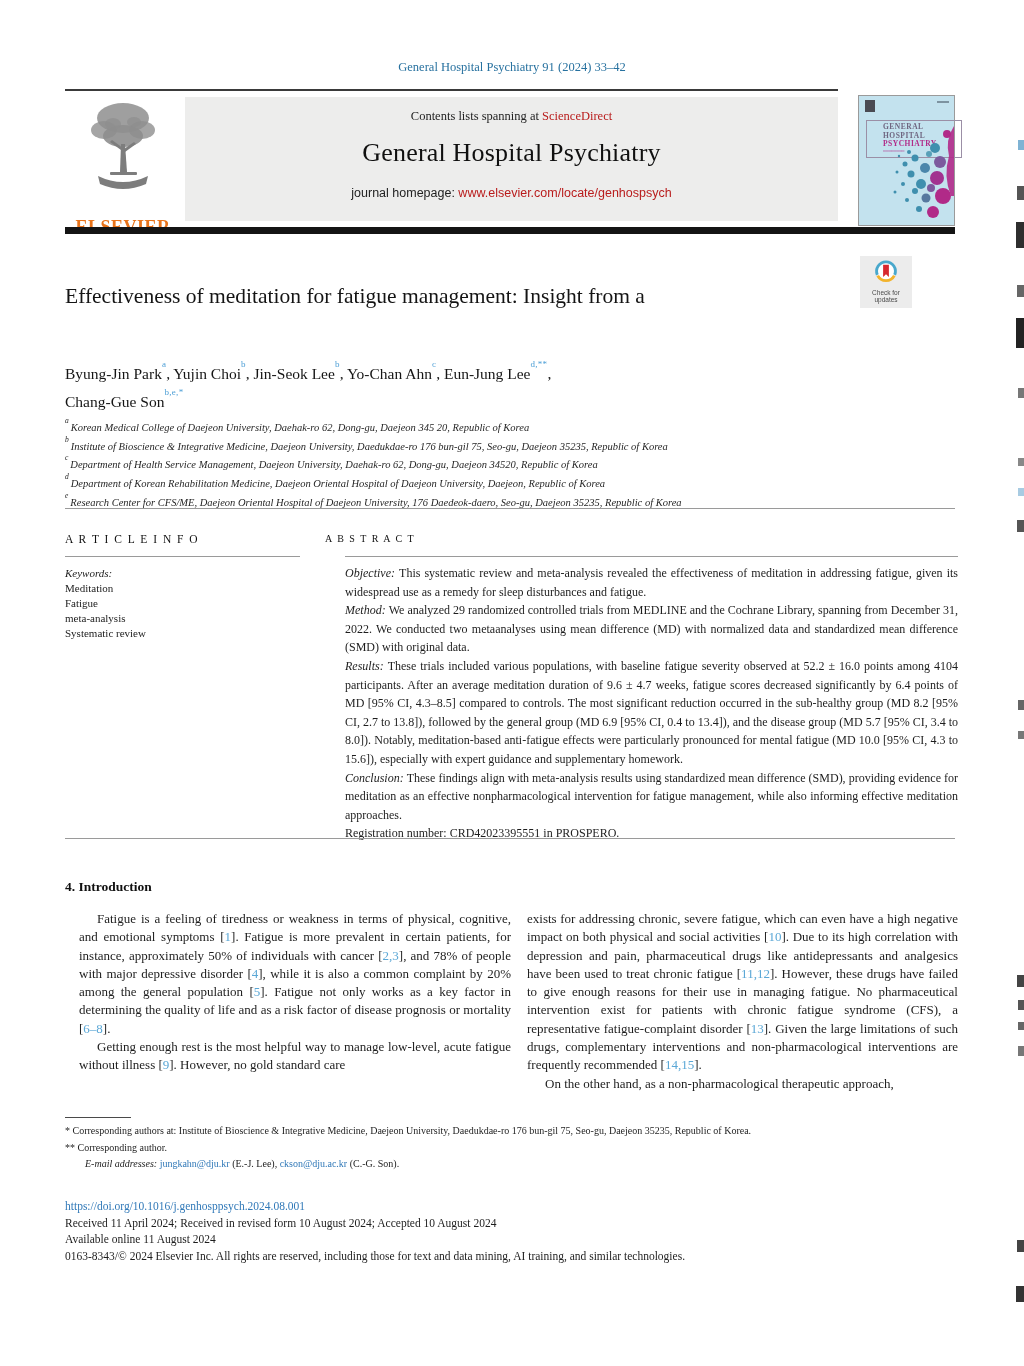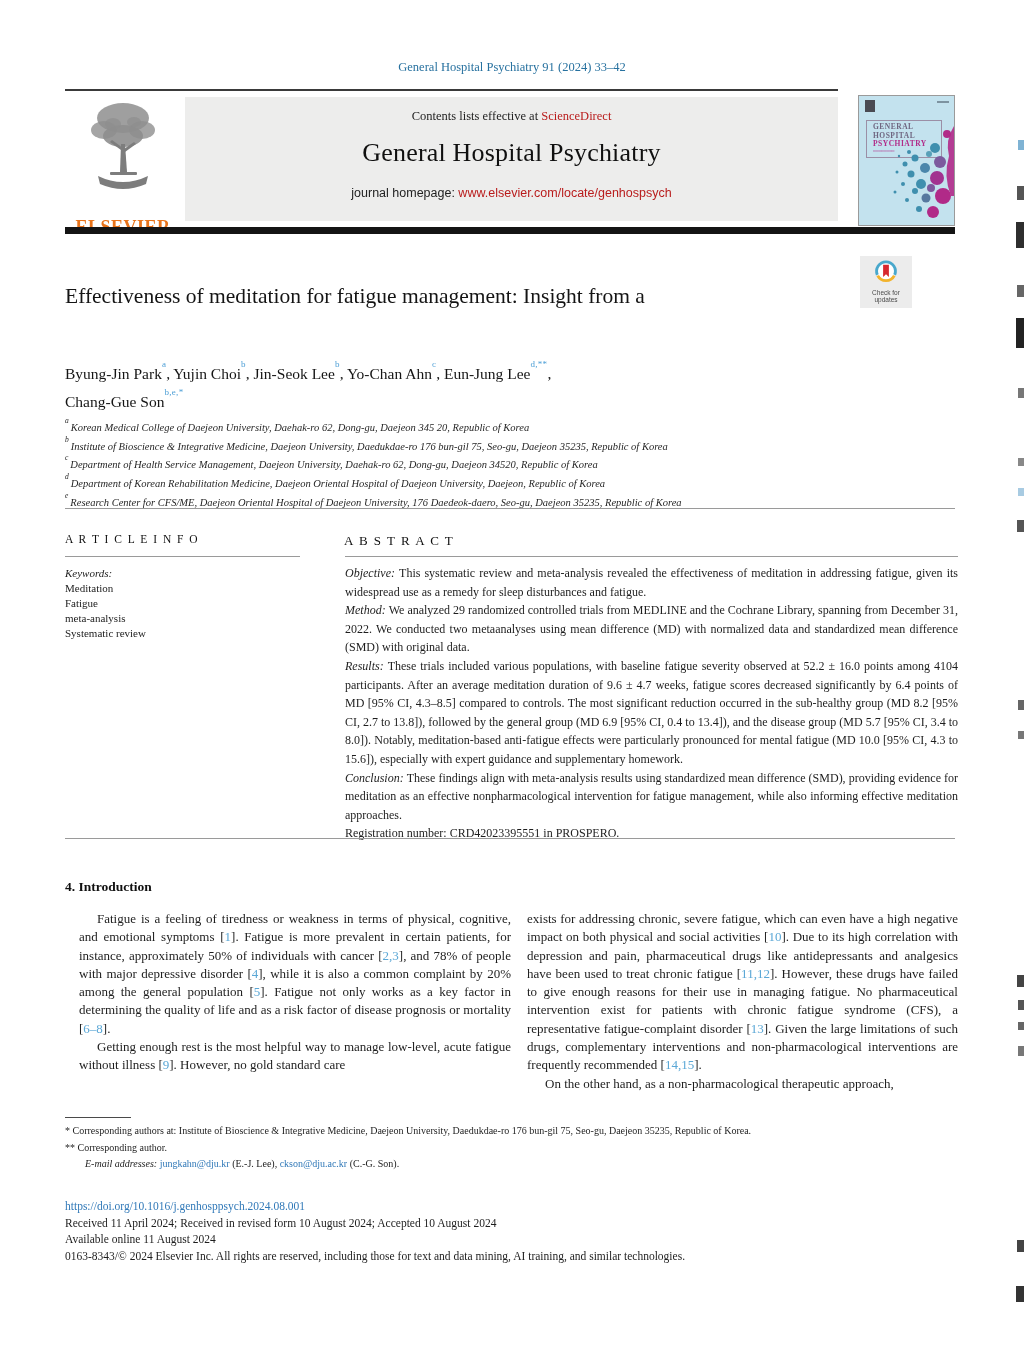--- a/index.html
+++ b/index.html
@@ -18,21 +18,21 @@
   #top-rule{top:89px;left:65px;width:773px;height:2px;background:#3a3a3a;}
   #masthead-box{top:97px;left:185px;width:653px;height:124px;background:#ededec;text-align:center;}
   #contents-line{margin-top:12px;font-size:12.5px;color:#222;}
   #journal-name{margin-top:14px;font-size:26px;color:#101010;letter-spacing:.2px;}
   #homepage-line{margin-top:18px;font-family:"Liberation Sans","DejaVu Sans",sans-serif;font-size:12.5px;color:#222;}
 
   #elsevier-logo{top:98px;left:64px;width:118px;height:124px;text-align:center;}
   #elsevier-word{margin-top:19px;font-size:18px;font-weight:bold;color:#e8731a;letter-spacing:.5px;}
 
   #cover{top:95px;left:858px;width:97px;height:131px;background:#c3e2ee;border:1px solid #9a9a9a;box-sizing:border-box;}
-  #cover-titlebox{position:absolute;top:24px;left:7px;width:62px;border:1px solid #9b8fa6;padding:2px 6px;}
+  #cover-titlebox{position:absolute;top:24px;left:7px;width:62px;border:1px solid #9b8fa6;padding:2px 16px;}
   .cover-t{font-size:7.5px;font-weight:bold;letter-spacing:.5px;color:#6f6680;line-height:8.5px;}
   .cover-t.mag{color:#b12a88;}
   #cover-sub{font-size:3.5px;color:#b12a88;margin-top:2px;}
   #cover-minilogo{position:absolute;top:4px;left:6px;width:10px;height:12px;background:#4a4a52;}
   #cover-topright{position:absolute;top:5px;right:5px;width:12px;height:2px;background:#7d93a0;}
 
   #black-bar{top:227px;left:65px;width:890px;height:7px;background:#141414;}
 
   
   #title{top:281px;left:65px;width:760px;font-size:21.5px;line-height:31px;color:#141414;}
@@ -42,21 +42,21 @@
   #authors{top:358px;left:65px;width:780px;font-size:15.5px;line-height:24px;color:#151515;}
   sup.au{font-size:9px;color:#4d9fd6;position:relative;top:-6px;letter-spacing:.3px;}
   #affiliations{top:416px;left:65px;width:820px;font-size:10.5px;font-style:italic;line-height:15.2px;color:#262626;}
   sup.af{font-size:7.5px;position:relative;top:-3px;font-style:italic;margin-right:2px;}
 
   .rule-full{left:65px;width:890px;height:1px;background:#9a9a9a;}
   .rule-col{height:1px;background:#9a9a9a;}
 
   
   #ai-head{top:533px;left:65px;font-size:11.5px;letter-spacing:1.5px;color:#111;}
-  #ab-head{top:533px;left:344px;font-size:13px;letter-spacing:1.5px;color:#111;}
+  #ab-head{top:533px;left:325px;font-size:10px;letter-spacing:1.5px;color:#111;}
   #ai-rule{top:556px;left:65px;width:235px;}
   #ab-rule{top:556px;left:345px;width:613px;}
   #keywords{top:566px;left:65px;width:235px;font-size:11px;line-height:15px;color:#222;}
   #kw-label{font-style:italic;}
   #abstract{top:564px;left:345px;width:613px;font-size:12px;line-height:18.6px;text-align:justify;color:#1d1d1d;}
   #abstract p{margin:0;}
 
   #mid-rule{top:838px;}
 
   
@@ -99,21 +99,21 @@
         <path d="M45 54 L56 46 L54 44 L44 51 Z"></path>
         <path d="M18 78 Q43 90 68 78 L66 86 Q43 96 20 86 Z"></path>
         <rect x="30" y="74" width="27" height="3" rx="1"></rect>
       </g>
     </svg>
     <div id="elsevier-word">ELSEVIER</div>
   </div>
 
   <div id="masthead-box" class="abs">
     <div id="contents-line">
-      <span>Contents lists effective at </span><span class="lnk">ScienceDirect</span>
+      <span>Contents lists spanning at </span><span class="lnk">ScienceDirect</span>
     </div>
     <div id="journal-name">General Hospital Psychiatry</div>
     <div id="homepage-line">
       <span>journal homepage: </span><span class="lnk">www.elsevier.com/locate/genhospsych</span>
     </div>
   </div>
 
   <div id="cover" class="abs">
     <div id="cover-minilogo"></div>
     <div id="cover-topright"></div>

